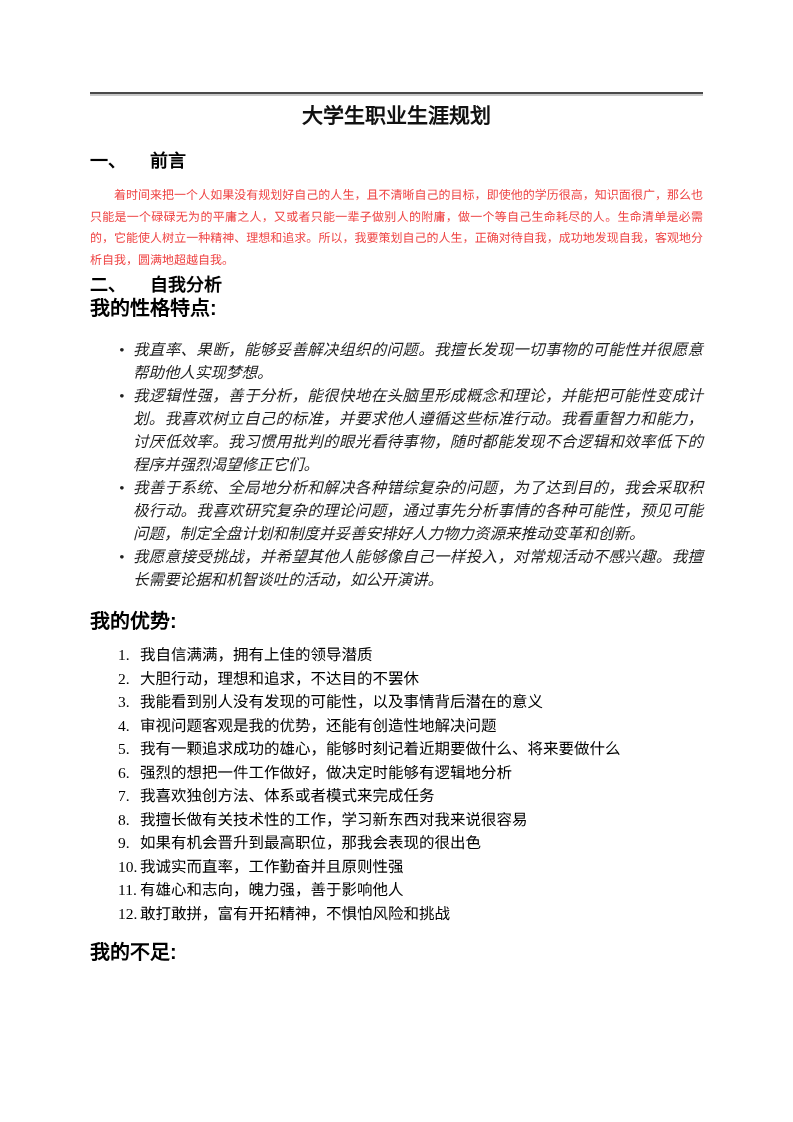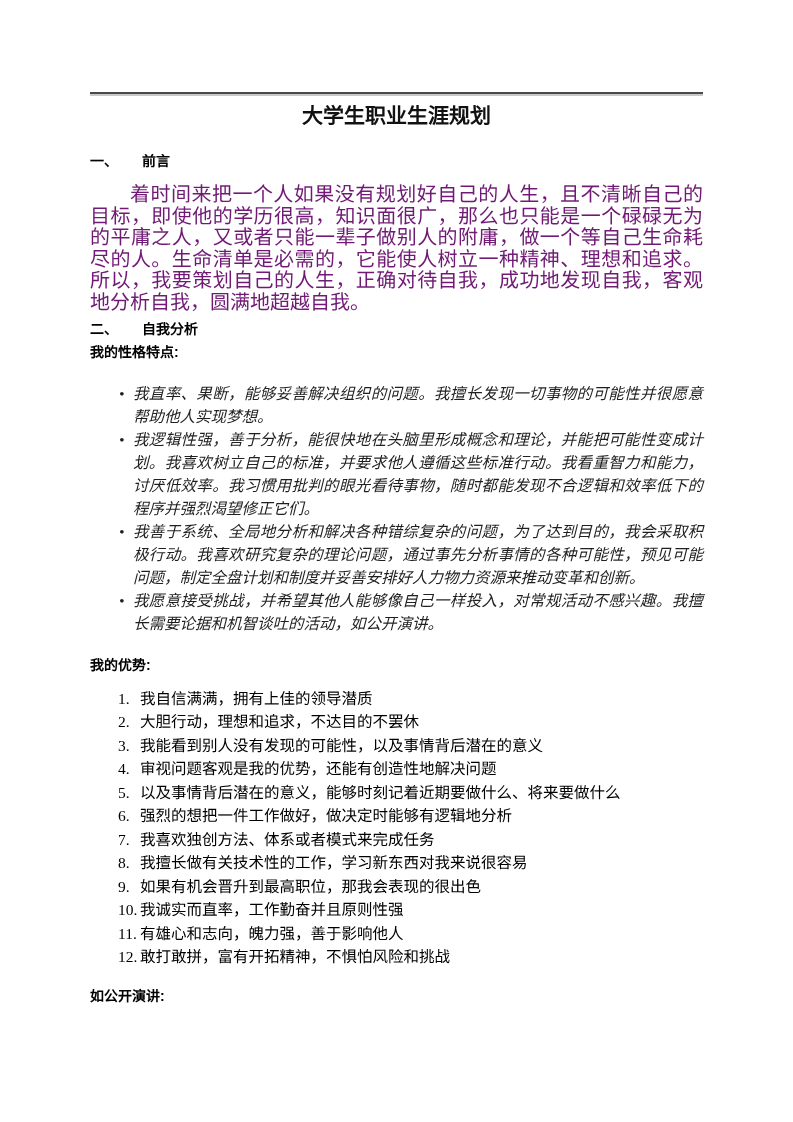--- a/index.html
+++ b/index.html
@@ -33,43 +33,42 @@
     font-weight: bold;
     font-size: 21px;
     line-height: 24px;
     text-align: center;
     color: #111111;
   }
   .sec-heading {
     margin: 0;
     font-family: "Liberation Sans", "DejaVu Sans", sans-serif;
     font-weight: bold;
-    font-size: 14px;
+    font-size: 18px;
     line-height: 23px;
     color: #000000;
   }
   .sec-heading .sec-label { margin-left: 24px; }
   .sec-heading-1 { margin-top: 22px; }
   .sec-heading-2 { margin-top: 3px; }
   .body-para {
     margin: 0;
-    font-size: 20px;
+    font-size: 12px;
     line-height: 21.6px;
     text-align: justify;
     text-indent: 2em;
-    color: #701a75;
-    font-family: Liberation Mono, monospace;
+    color: #ef4444;
   }
   .para-1 { margin-top: 12px; }
   .para-2 { margin-top: 11px; }
   .sub-heading {
     margin: 0;
     font-family: "Liberation Sans", "DejaVu Sans", sans-serif;
     font-weight: bold;
-    font-size: 14px;
+    font-size: 20px;
     line-height: 22px;
     color: #000000;
   }
   .traits-heading { margin-top: 0; }
   .strengths-heading { margin-top: 19px; }
   .weaknesses-heading { margin-top: 16px; }
   ul.traits-list {
     list-style: none;
     margin: 19px 0 0 0;
     padding: 0;
@@ -136,25 +135,25 @@
     <li data-marker="•">我愿意接受挑战，并希望其他人能够像自己一样投入，对常规活动不感兴趣。我擅长需要论据和机智谈吐的活动，如公开演讲。</li>
   </ul>
 
   <h3 class="sub-heading strengths-heading">我的优势:</h3>
 
   <ol class="strengths-list">
     <li>我自信满满，拥有上佳的领导潜质</li>
     <li>大胆行动，理想和追求，不达目的不罢休</li>
     <li>我能看到别人没有发现的可能性，以及事情背后潜在的意义</li>
     <li>审视问题客观是我的优势，还能有创造性地解决问题</li>
-    <li>以及事情背后潜在的意义，能够时刻记着近期要做什么、将来要做什么</li>
+    <li>我有一颗追求成功的雄心，能够时刻记着近期要做什么、将来要做什么</li>
     <li>强烈的想把一件工作做好，做决定时能够有逻辑地分析</li>
     <li>我喜欢独创方法、体系或者模式来完成任务</li>
     <li>我擅长做有关技术性的工作，学习新东西对我来说很容易</li>
     <li>如果有机会晋升到最高职位，那我会表现的很出色</li>
     <li>我诚实而直率，工作勤奋并且原则性强</li>
     <li>有雄心和志向，魄力强，善于影响他人</li>
     <li>敢打敢拼，富有开拓精神，不惧怕风险和挑战</li>
   </ol>
 
-  <h3 class="sub-heading weaknesses-heading">如公开演讲:</h3>
+  <h3 class="sub-heading weaknesses-heading">我的不足:</h3>
 
 </div>
 
 </body></html>

